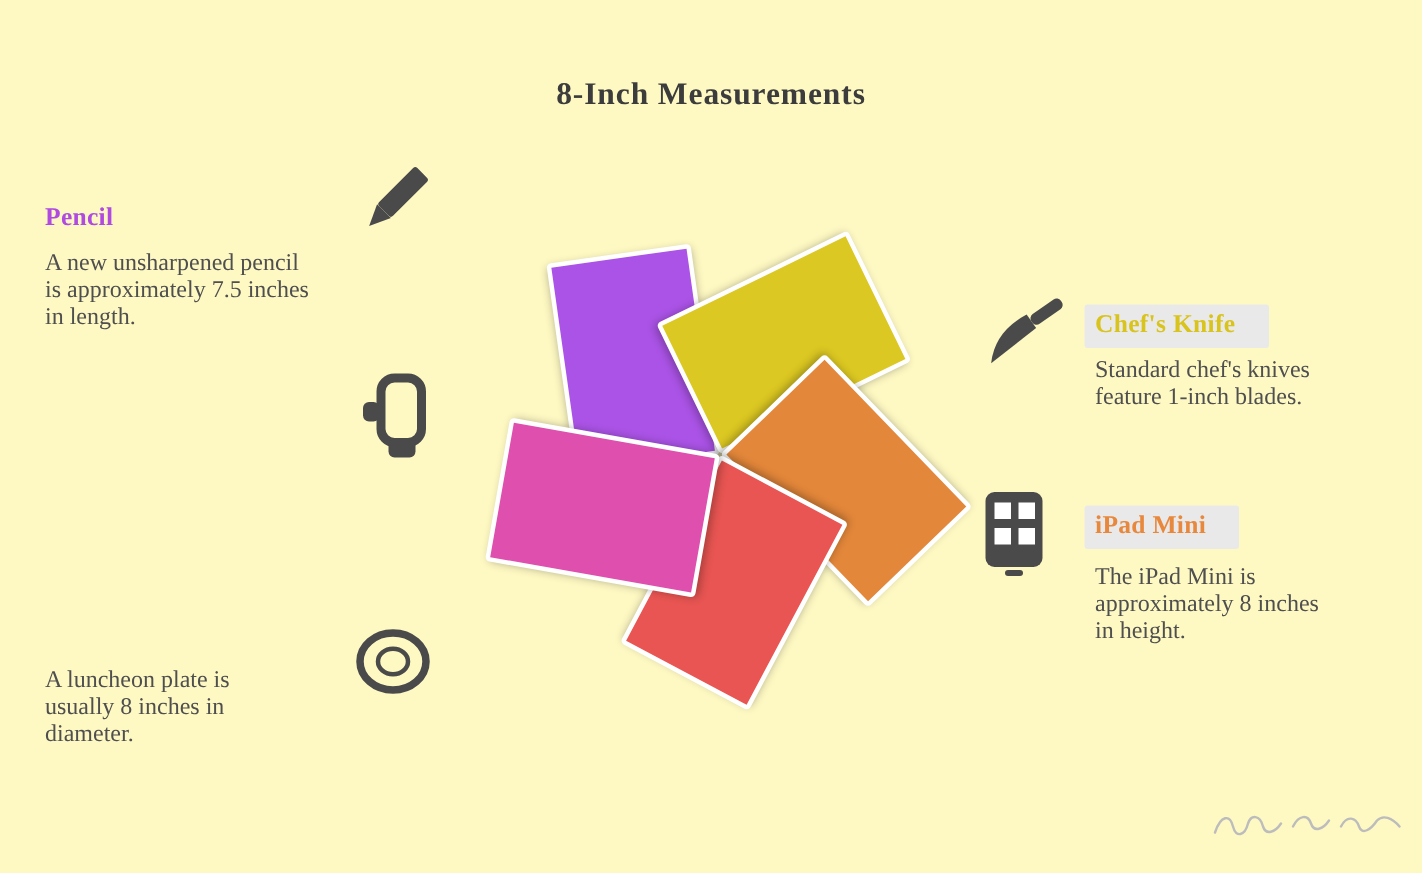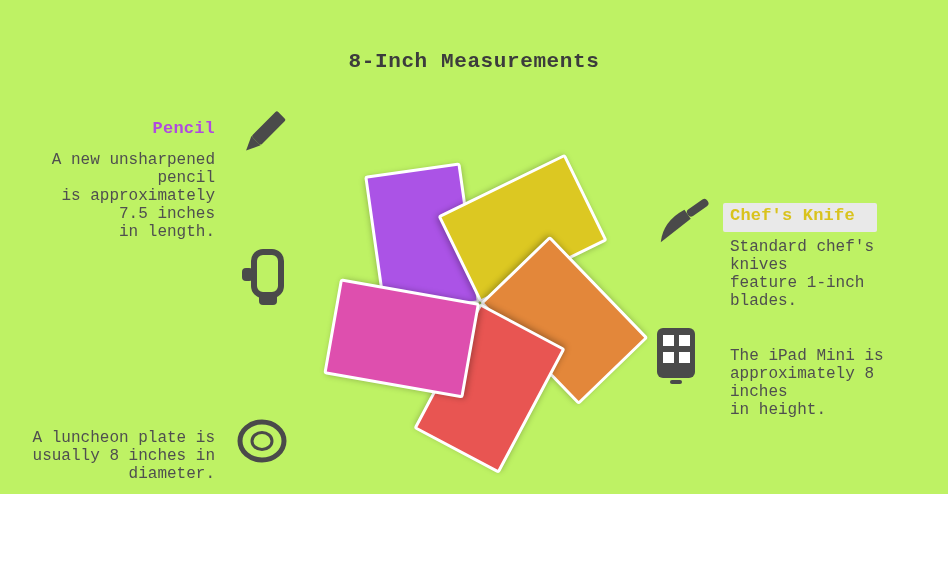--- a/index.html
+++ b/index.html
@@ -1,38 +1,38 @@
 <!DOCTYPE html>
 <html><head>
 <meta charset="utf-8">
 <style>
   html,body{margin:0;padding:0;background:#ffffff;}
   #canvas{
-    position:relative;width:948px;height:494px;background:#bef264;
-    font-family:Liberation Mono, monospace;overflow:hidden;
+    position:relative;width:948px;height:582px;background:#fef9c3;
+    font-family:Liberation Serif, serif;overflow:hidden;
   }
   .page-title{
     position:absolute;top:50px;left:0;width:100%;text-align:center;
     font-size:21px;font-weight:bold;color:#3c3c3c;letter-spacing:.6px;
   }
   
   .petal{
     position:absolute;left:383px;top:161px;width:97px;height:142px;
     border:3px solid #ffffff;border-radius:3px;box-sizing:border-box;
     transform-origin:100% 100%;
     box-shadow:0 2px 6px rgba(0,0,0,.28);
   }
   .p0{background:#ab53e6;transform:rotate(-8deg);}
   .p1{background:#dcc822;transform:rotate(64deg);}
   .p2{background:#e3873a;transform:rotate(136deg);}
   .p3{background:#e85552;transform:rotate(208deg);}
   .p4{background:#de4fae;transform:rotate(280deg);}
   
   .label-block{position:absolute;}
-  .left-block{right:733px;width:185px;text-align:right;}
+  .left-block{right:733px;width:185px;text-align:left;margin-top:16px;}
   .right-block{left:730px;width:200px;text-align:left;}
   .label-block h2{
     margin:0;font-size:17px;font-weight:bold;letter-spacing:.2px;line-height:22px;
   }
   .chip{display:inline-block;background:#e9e9e9;border-radius:2px;padding:2px 22px 5px 7px;margin-left:-7px;}
   .desc{
     margin:0;font-size:16px;line-height:18px;color:#4f4f4f;
   }
   .c-pencil{color:#b04ae0;}
   .c-hand{color:#e0408f;}
@@ -92,20 +92,21 @@
       <span>feature 1-inch blades.</span></p>
   </div>
   <svg class="icon" style="left:644px;top:186px;" width="74" height="62" viewBox="0 0 74 62">
     <g transform="rotate(-35 37 31)">
       <path d="M6 40 Q20 24 44 27 L44 38 L6 40 Z" fill="#4a4a4a"></path>
       <rect x="44" y="29" width="24" height="8" rx="3.5" fill="#4a4a4a"></rect>
     </g>
   </svg>
 
   <div class="label-block right-block" style="top:337px;">
+    <h2 class="c-ipad"><span class="chip">iPad Mini</span></h2>
     <p class="desc" style="margin-top:10px;"><span>The iPad Mini is</span><br>
       <span>approximately 8 inches</span><br>
       <span>in height.</span></p>
   </div>
   <svg class="icon" style="left:650px;top:324px;" width="56" height="64" viewBox="0 0 56 64">
     <rect x="7" y="4" width="38" height="50" rx="6" fill="#4a4a4a"></rect>
     <rect x="13" y="11" width="11" height="11" fill="#ffffff"></rect>
     <rect x="29" y="11" width="11" height="11" fill="#ffffff"></rect>
     <rect x="13" y="28" width="11" height="11" fill="#ffffff"></rect>
     <rect x="29" y="28" width="11" height="11" fill="#ffffff"></rect>

